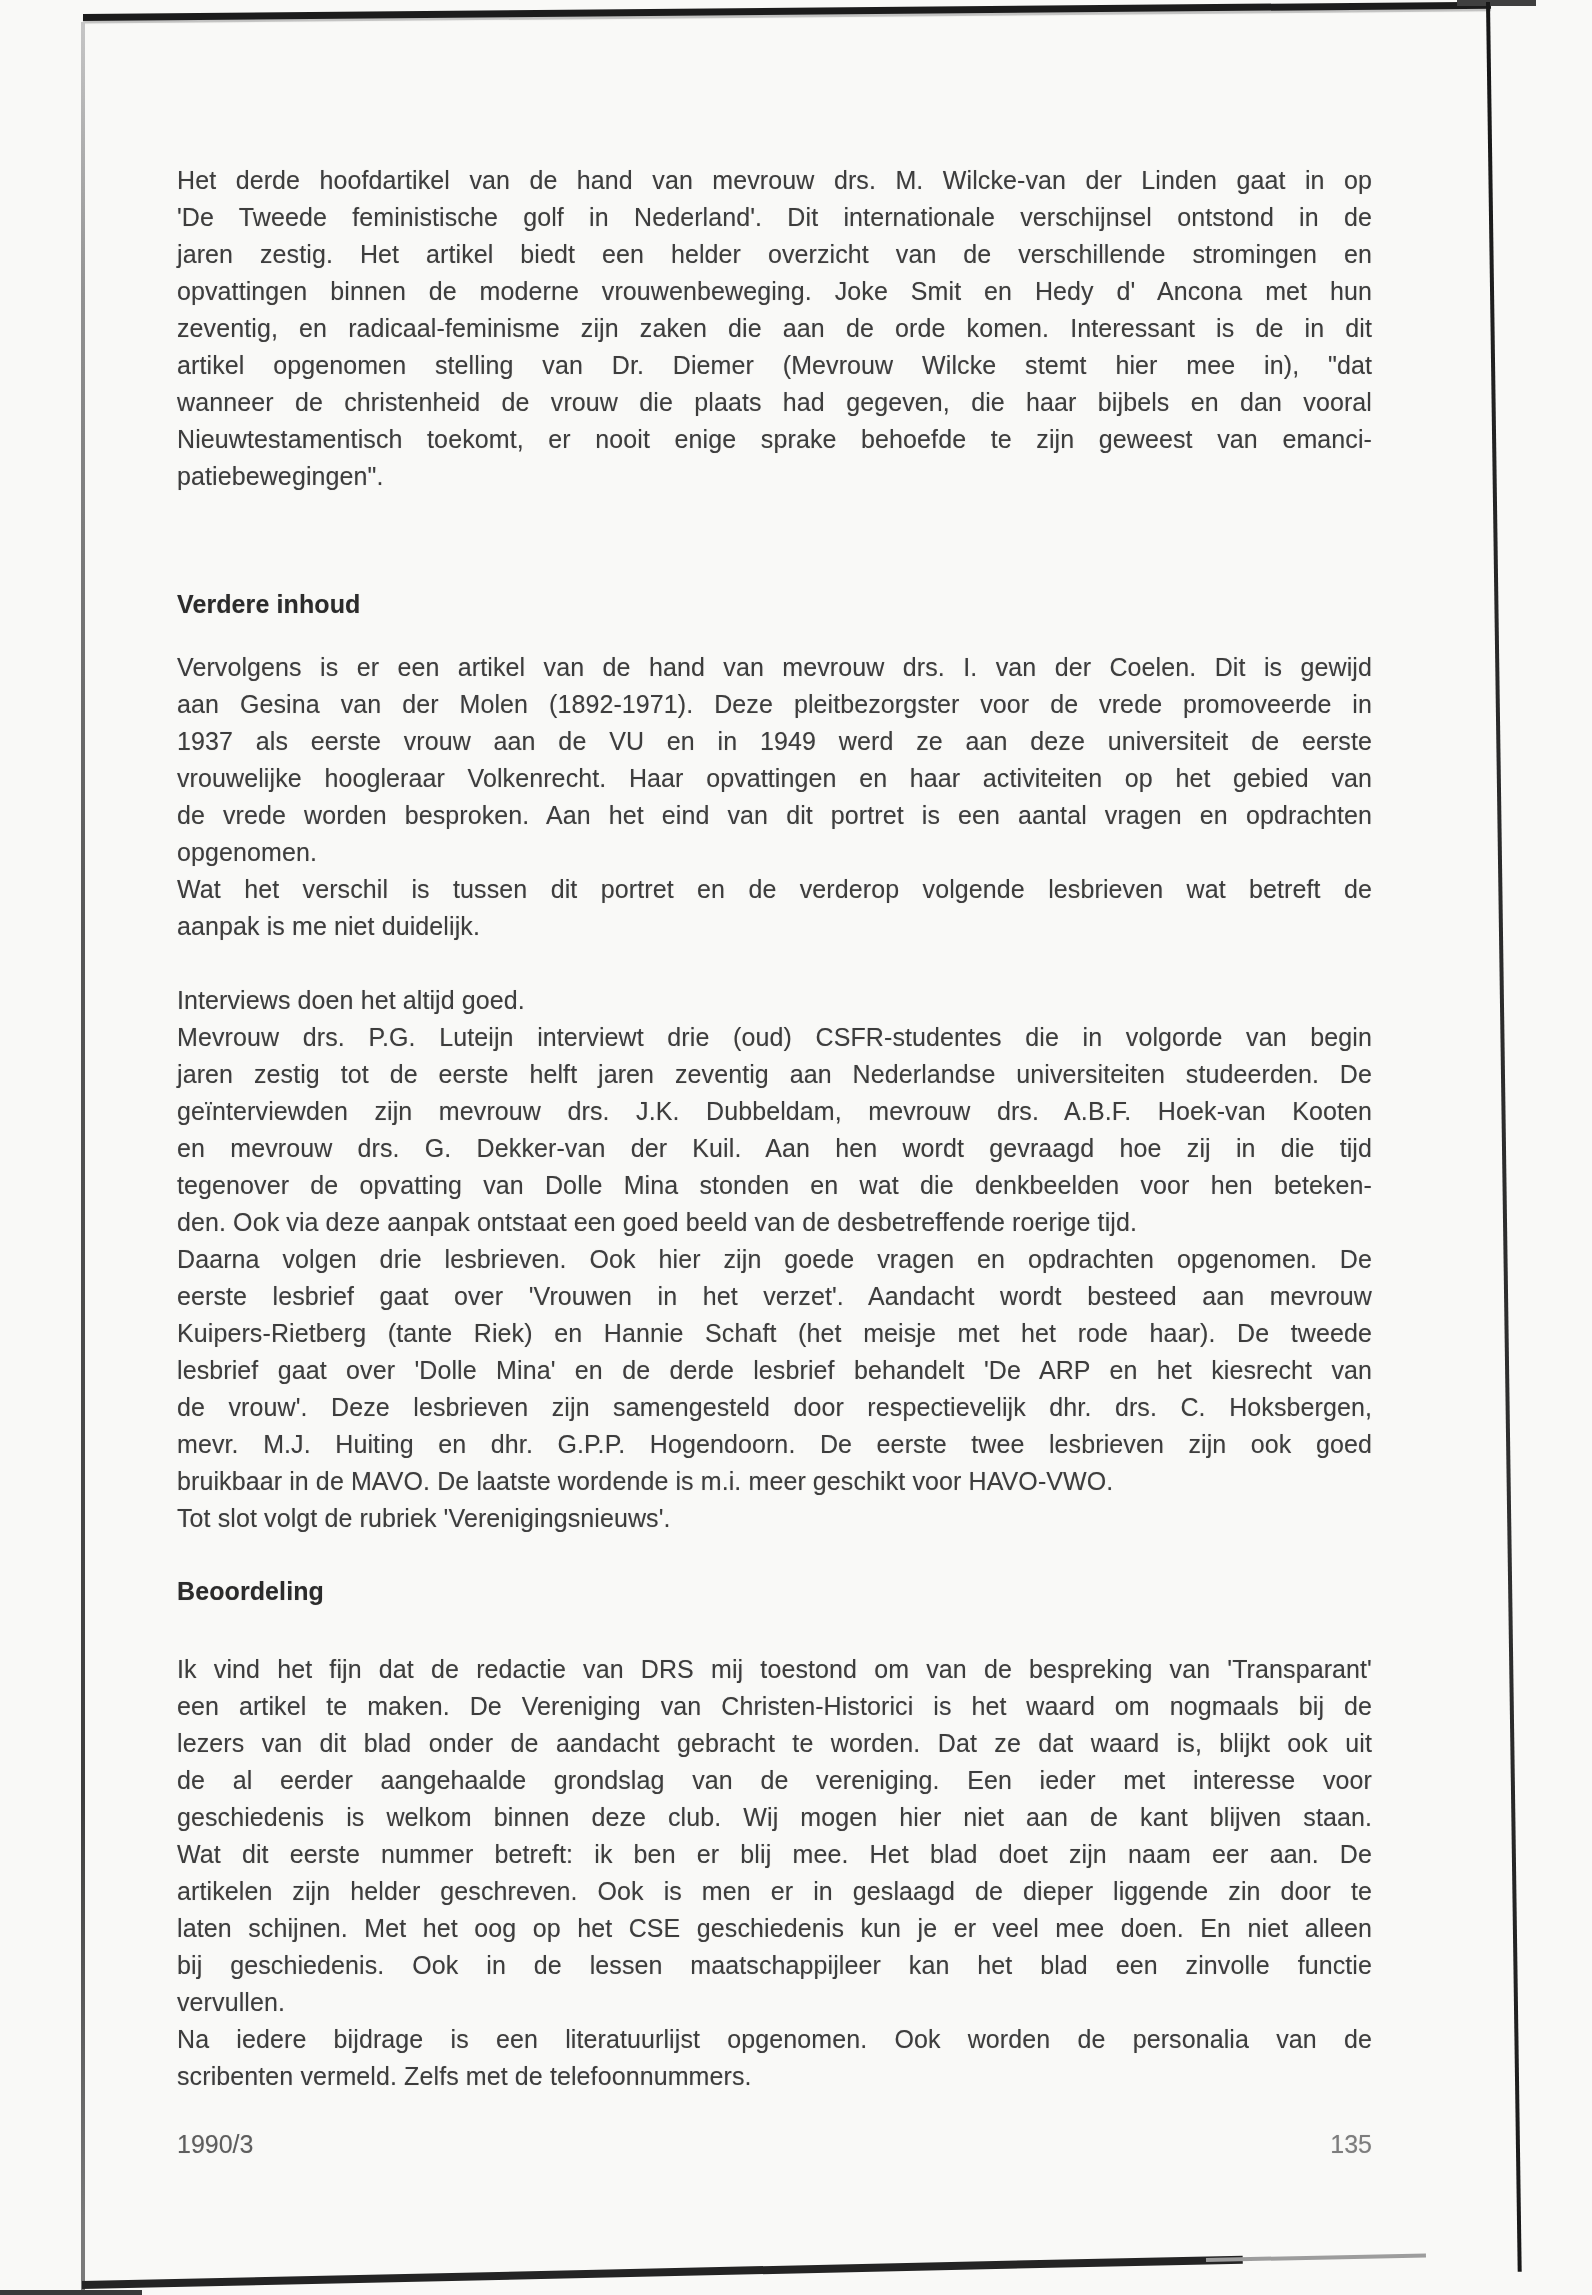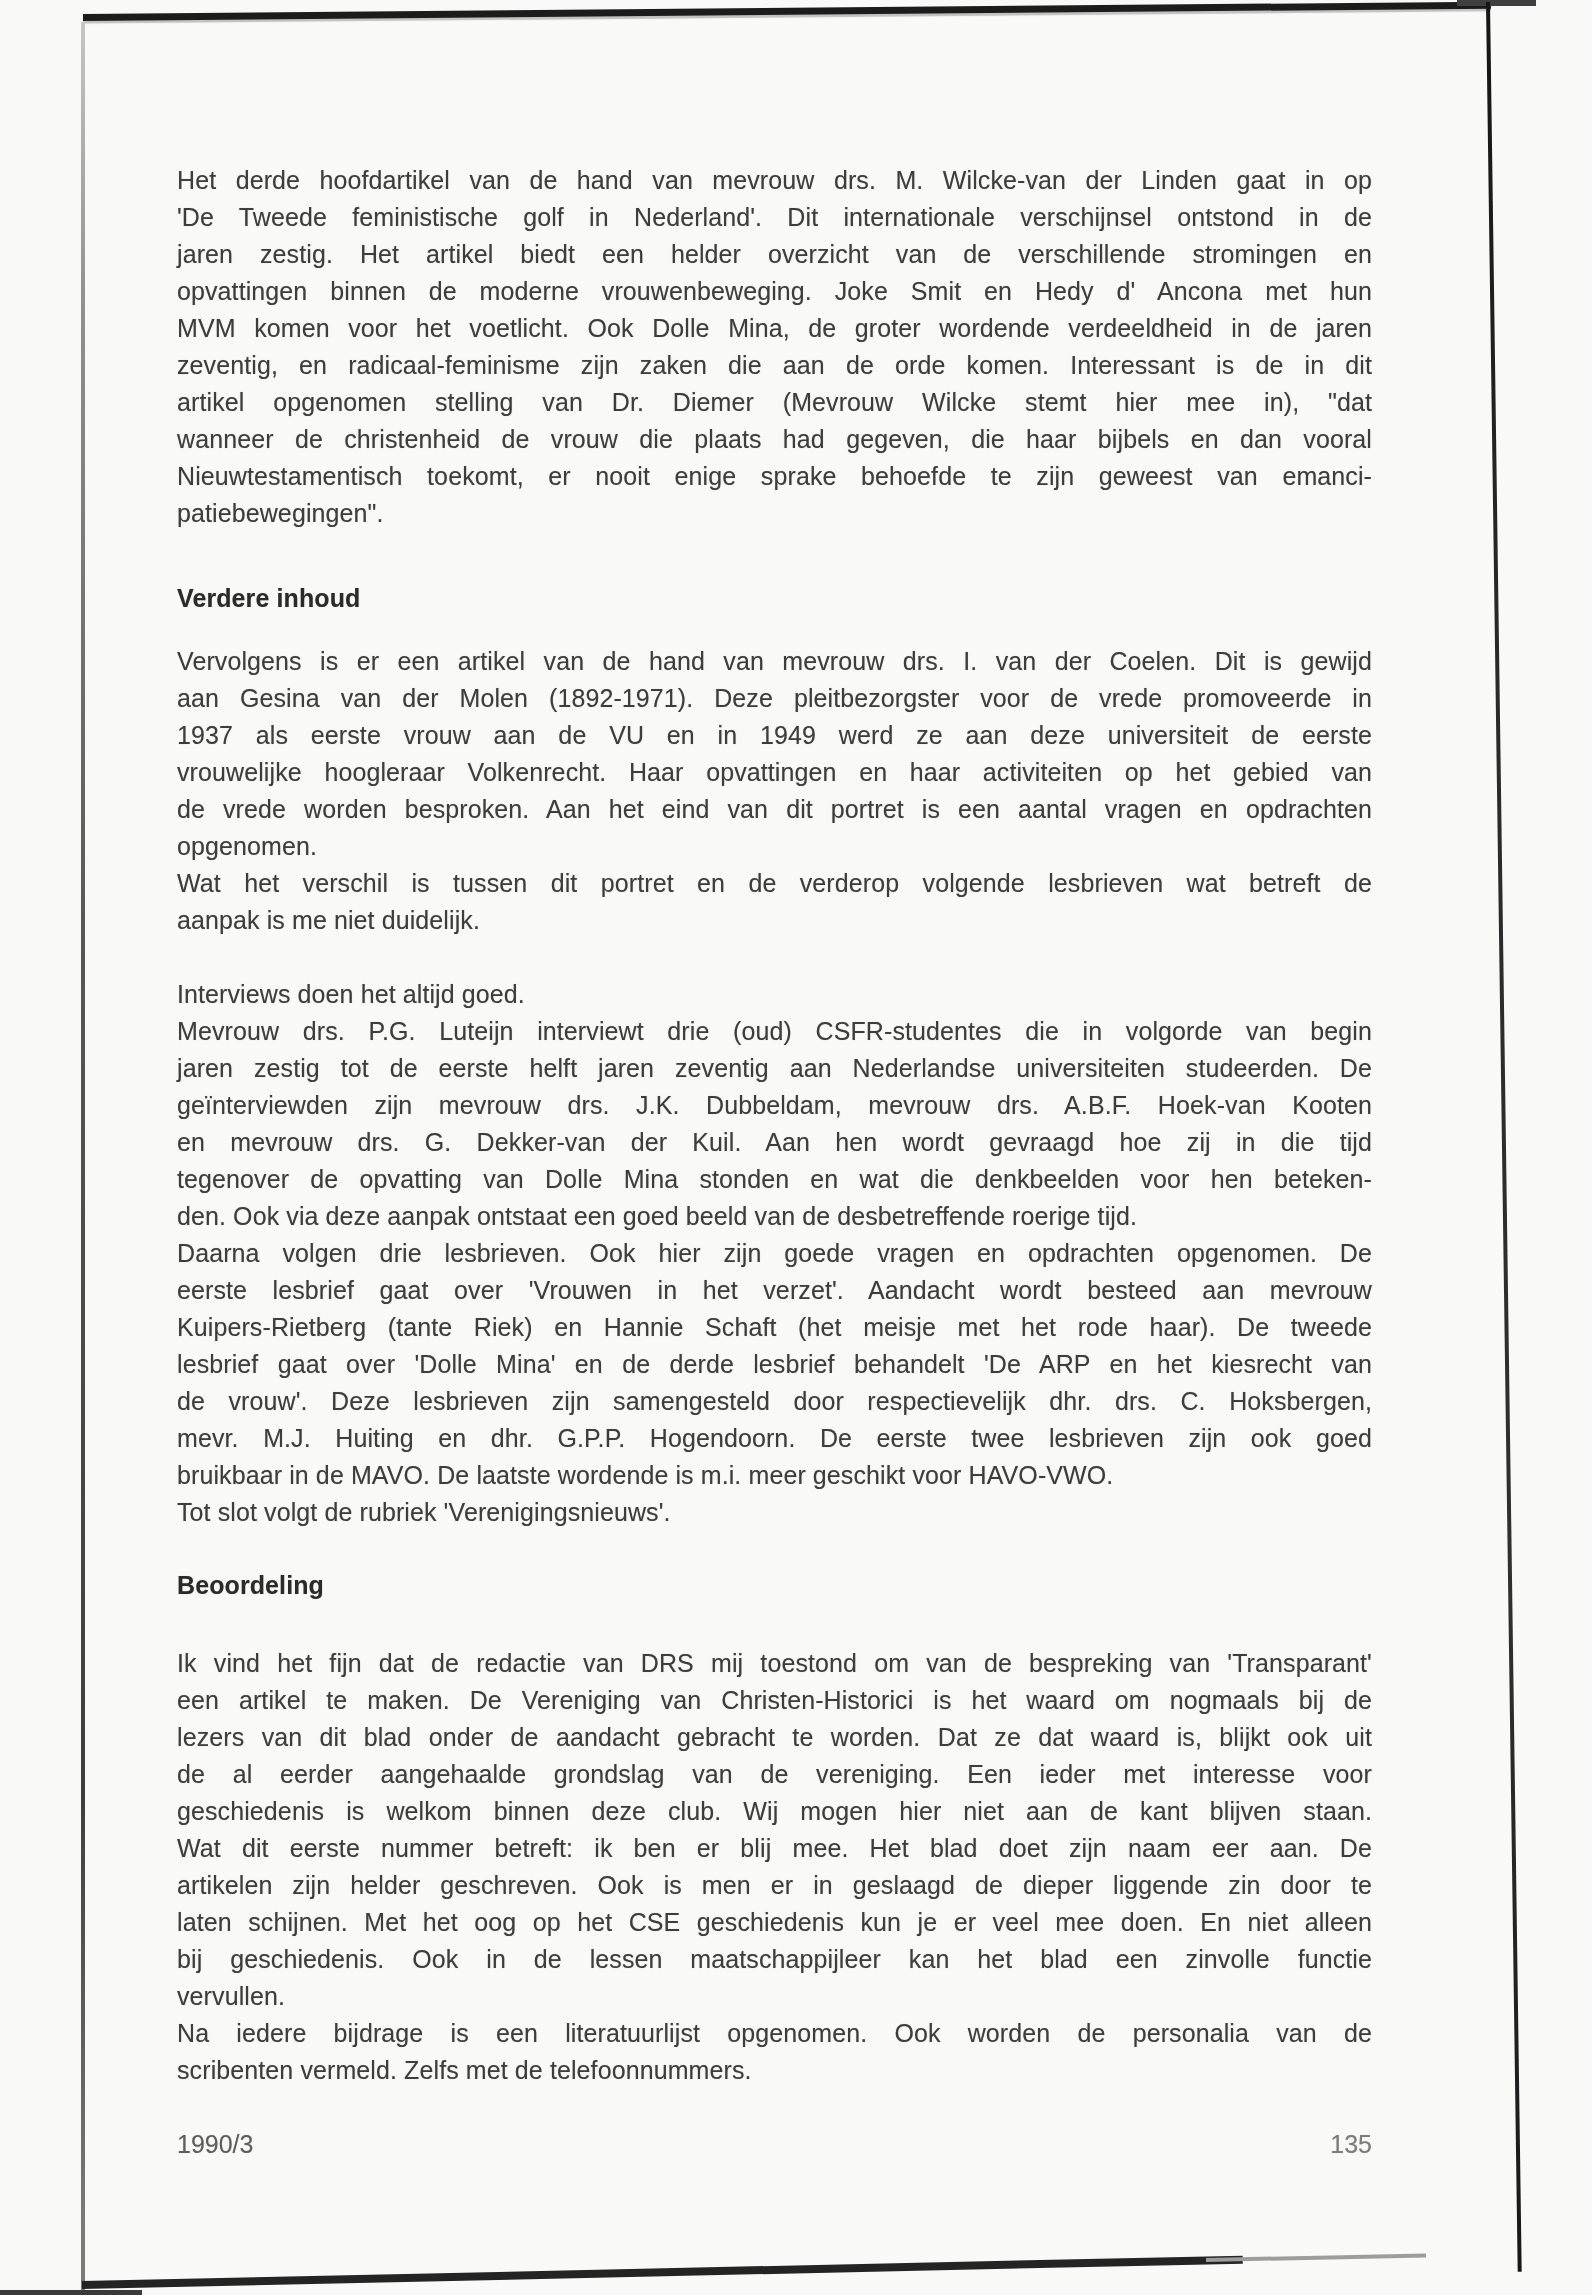--- a/index.html
+++ b/index.html
@@ -46,21 +46,21 @@
   .text-col{
     position:absolute;left:177px;top:162px;width:1195px;
     color:#3d3d3d;
     font-size:25px;line-height:37px;letter-spacing:0.1px;
     text-shadow:0 0 0.9px rgba(70,70,70,.35);
   }
   .line{white-space:normal;}
   .jline{text-align:justify;text-align-last:justify;}
   .heading{font-weight:bold;color:#2b2b2b;}
   
-  .b1{margin-top:48px;}   
+  .b1{margin-top:91px;}   
   .b2{margin-top:26px;}
   .b4{margin-top:37px;}   
   .b8{margin-top:36px;}   
   .b9{margin-top:41px;}
   
   .footer{
     position:absolute;left:177px;top:2126px;width:1195px;
     display:flex;justify-content:space-between;
     font-size:25px;line-height:36px;color:#5e5e5e;
     text-shadow:0 0 0.9px rgba(90,90,90,.35);
@@ -78,21 +78,20 @@
   <div class="edge-bottom"></div>
   <div class="edge-bottom-gray"></div>
   <div class="edge-bottom-left"></div>
 
   <div class="text-col">
       <div class="block b0">
         <div class="line jline">Het derde hoofdartikel van de hand van mevrouw drs. M. Wilcke-van der Linden gaat in op</div>
         <div class="line jline">'De Tweede feministische golf in Nederland'. Dit internationale verschijnsel ontstond in de</div>
         <div class="line jline">jaren zestig. Het artikel biedt een helder overzicht van de verschillende stromingen en</div>
         <div class="line jline">opvattingen binnen de moderne vrouwenbeweging. Joke Smit en Hedy d' Ancona met hun</div>
-        <div class="line jline">MVM komen voor het voetlicht. Ook Dolle Mina, de groter wordende verdeeldheid in de jaren</div>
         <div class="line jline">zeventig, en radicaal-feminisme zijn zaken die aan de orde komen. Interessant is de in dit</div>
         <div class="line jline">artikel opgenomen stelling van Dr. Diemer (Mevrouw Wilcke stemt hier mee in), "dat</div>
         <div class="line jline">wanneer de christenheid de vrouw die plaats had gegeven, die haar bijbels en dan vooral</div>
         <div class="line jline">Nieuwtestamentisch toekomt, er nooit enige sprake behoefde te zijn geweest van emanci-</div>
         <div class="line">patiebewegingen".</div>
       </div>
       <div class="block b1 heading">
         <div class="line">Verdere inhoud</div>
       </div>
       <div class="block b2">

